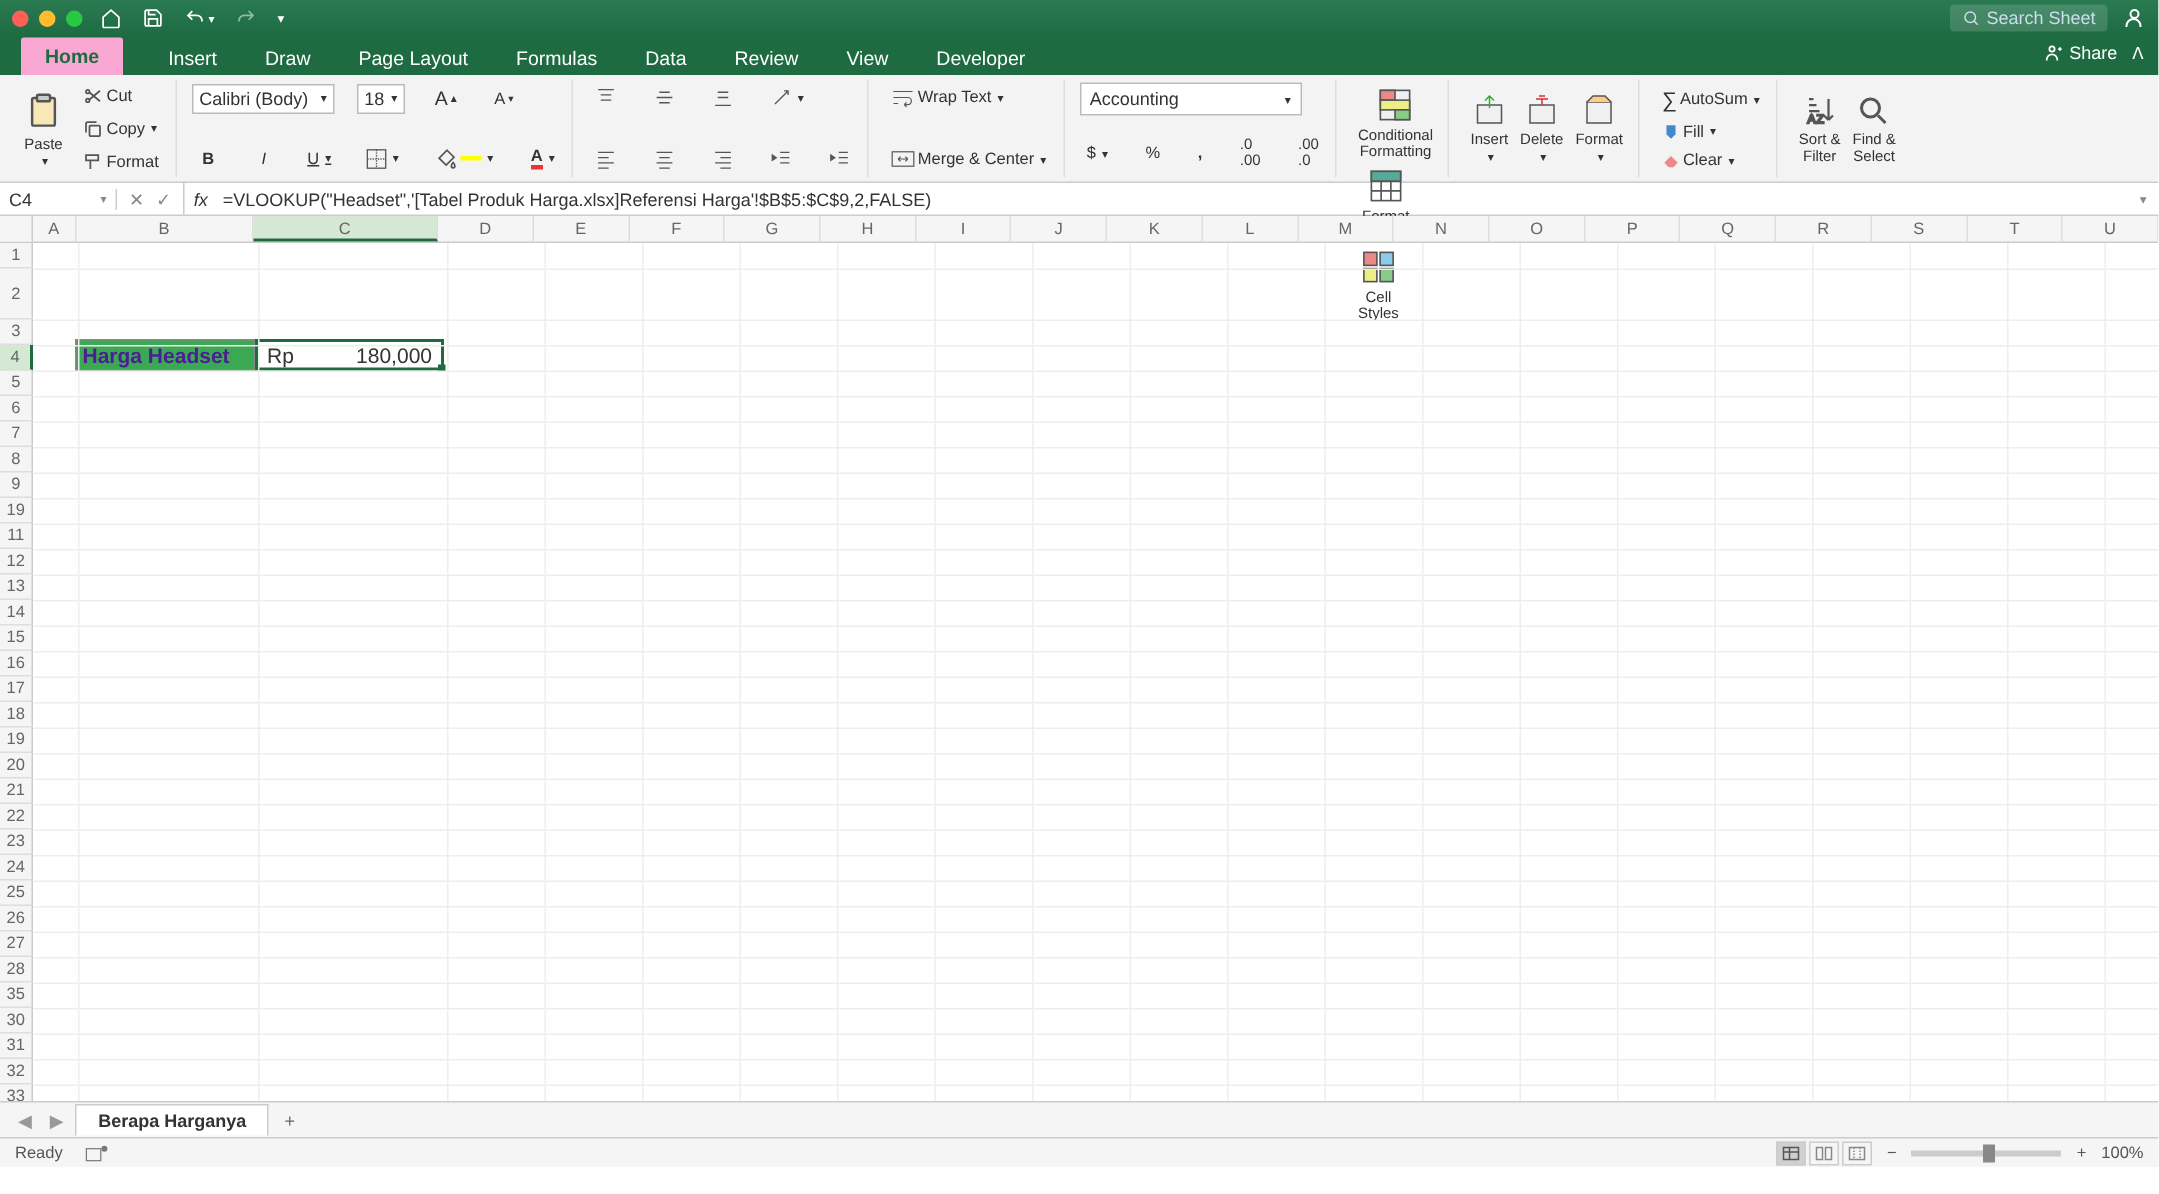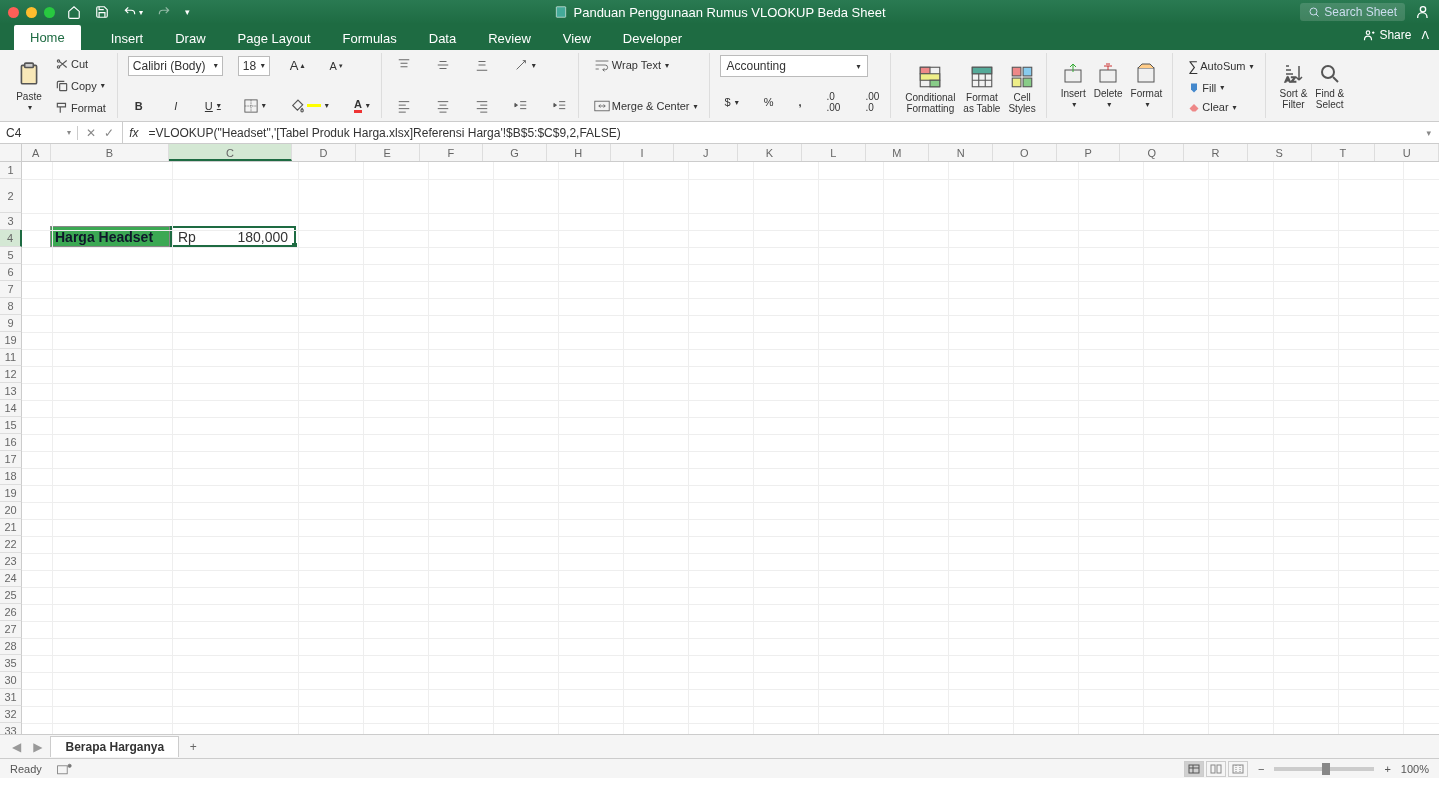--- a/index.html
+++ b/index.html
@@ -8,21 +8,21 @@
 .traffic{display:flex;gap:7px;margin-right:12px;}
 .dot{width:11px;height:11px;border-radius:50%;}
 .dot.r{background:#ff5f57;}.dot.y{background:#ffbd2e;}.dot.g{background:#28c940;}
 .tb-icons{display:flex;gap:14px;align-items:center;}
 .tb-ico{color:#fff;display:flex;align-items:center;}
 .title-center{position:absolute;left:50%;transform:translateX(-50%);display:flex;align-items:center;gap:6px;font-size:13px;}
 .title-right{margin-left:auto;display:flex;align-items:center;gap:10px;}
 .search-box{background:rgba(255,255,255,.15);border-radius:3px;padding:2px 8px;display:flex;align-items:center;gap:4px;font-size:12px;color:#cde;}
 .ribbon-tabs{height:26px;background:#1e6b42;display:flex;align-items:flex-end;padding-left:14px;gap:28px;color:#fff;position:relative;}
 .rtab{font-size:13px;padding:4px 2px;cursor:pointer;}
-.rtab.active{background:#ffffff;color:#1e6b42;padding:5px 16px;font-weight:400;border-radius:2px 2px 0 0;}
+.rtab.active{background:#f9a8d4;color:#1e6b42;padding:5px 16px;font-weight:700;border-radius:2px 2px 0 0;}
 .share-area{position:absolute;right:10px;top:4px;display:flex;align-items:center;gap:10px;}
 .share-btn{display:flex;align-items:center;gap:4px;}
 .ribbon{height:72px;background:#f3f3f3;border-bottom:1px solid #ccc;display:flex;padding:3px 6px;gap:4px;}
 .rgroup{display:flex;flex-direction:column;justify-content:space-between;padding:2px 6px;border-right:1px solid #ddd;}
 .rgroup:last-child{border-right:none;}
 .rrow{display:flex;align-items:center;gap:15px;}
 .rbtn{padding:2px 4px;border:1px solid transparent;border-radius:2px;display:flex;align-items:center;gap:2px;font-size:11px;cursor:pointer;white-space:nowrap;}
 .bigbtn{display:flex;flex-direction:column;align-items:center;justify-content:center;font-size:10px;gap:2px;padding:2px 4px;cursor:pointer;text-align:center;line-height:1.1;}
 .font-sel{border:1px solid #bbb;background:#fff;height:20px;padding:0 4px;font-size:12px;display:flex;align-items:center;}
 .font-name{width:95px;}.font-size{width:32px;}
@@ -37,21 +37,21 @@
 .col-headers{display:flex;height:18px;background:#f5f5f5;border-bottom:1px solid #ccc;}
 .corner{width:22px;border-right:1px solid #ccc;background:#f5f5f5;}
 .ch{border-right:1px solid #ddd;text-align:center;font-size:11px;color:#666;line-height:18px;}
 .ch.sel{background:#d4e8d4;border-bottom:2px solid #1e6b42;}
 .row-headers{position:absolute;left:0;top:18px;width:22px;background:#f5f5f5;}
 .rh{height:17px;border-bottom:1px solid #ddd;border-right:1px solid #ccc;text-align:center;font-size:11px;color:#666;line-height:17px;}
 .rh.sel{background:#d4e8d4;border-right:2px solid #1e6b42;}
 .rh.tall{height:34px;line-height:34px;}
 .cells{position:absolute;left:22px;top:18px;right:0;bottom:0;}
 .big-title{position:absolute;left:28px;top:22px;font-size:24px;font-weight:700;color:#000;white-space:nowrap;}
-.b4cell{position:absolute;left:28px;top:64px;width:120px;height:21px;background:#3ba853;color:#0f172a;font-weight:700;font-size:14px;display:flex;align-items:center;padding-left:4px;border:1px solid #888;}
+.b4cell{position:absolute;left:28px;top:64px;width:120px;height:21px;background:#3ba853;color:#4c1d95;font-weight:700;font-size:14px;display:flex;align-items:center;padding-left:4px;border:1px solid #888;}
 .c4cell{position:absolute;left:148px;top:64px;width:126px;height:21px;border:2px solid #1e6b42;font-size:14px;display:flex;align-items:center;justify-content:space-between;padding:0 6px;}
 .c4cell::after{content:"";position:absolute;right:-3px;bottom:-3px;width:5px;height:5px;background:#1e6b42;}
 .gridlines-v{position:absolute;top:0;bottom:0;border-right:1px solid #eee;}
 .gridlines-h{position:absolute;left:0;right:0;border-bottom:1px solid #eee;}
 .sheet-tabs{height:24px;border-top:1px solid #ccc;background:#f5f5f5;display:flex;align-items:center;padding:0 8px;gap:4px;}
 .nav-arr{color:#999;padding:0 4px;cursor:pointer;}
 .stab{padding:3px 14px;background:#fff;border:1px solid #ccc;border-bottom:none;font-size:12px;font-weight:600;cursor:pointer;}
 .add-tab{width:20px;height:20px;display:flex;align-items:center;justify-content:center;cursor:pointer;color:#666;}
 .status-bar{height:20px;background:#f5f5f5;border-top:1px solid #ccc;display:flex;align-items:center;padding:0 10px;font-size:11px;color:#555;justify-content:space-between;}
 .status-right{display:flex;align-items:center;gap:10px;}
@@ -88,26 +88,20 @@
           <path d="M9 14L4 9l5-5M4 9h10a6 6 0 016 6v1"></path>
         </svg>
         <span class="dd">▾</span>
       </span>
     <span class="tb-ico" style="opacity:.5">
         <svg width="14" height="14" viewBox="0 0 24 24" fill="none" stroke="#fff" stroke-width="2">
           <path d="M15 14l5-5-5-5M20 9H10a6 6 0 00-6 6v1"></path>
         </svg>
       </span>
     <span class="tb-ico" style="font-size:9px">▾</span>
-  </div>
-  <div class="title-center">
-    <svg width="14" height="14" viewBox="0 0 24 24" fill="#fff">
-        <rect x="4" y="3" width="16" height="18" rx="1" fill="#4a9" stroke="#fff"></rect>
-      </svg>
-    <span>Panduan Penggunaan Rumus VLOOKUP Beda Sheet</span>
   </div>
   <div class="title-right">
     <div class="search-box">
       <svg width="12" height="12" viewBox="0 0 24 24" fill="none" stroke="#cde" stroke-width="2">
           <circle cx="11" cy="11" r="7"></circle>
           <path d="M21 21l-5-5"></path>
         </svg>
       <span>Search Sheet</span>
     </div>
     <svg width="16" height="16" viewBox="0 0 24 24" fill="none" stroke="#fff" stroke-width="2">
@@ -288,21 +282,21 @@
         <span class="dd">▾</span>
       </div>
     <div class="rrow">
       <div class="rbtn">$<span class="dd">▾</span></div>
       <div class="rbtn">%</div>
       <div class="rbtn" style="font-weight:700">,</div>
       <div class="rbtn" style="font-size:10px">.0<br>.00</div>
       <div class="rbtn" style="font-size:10px">.00<br>.0</div>
     </div>
   </div>
-  <div class="rgroup" style="flex-direction:row;align-items:flex-end">
+  <div class="rgroup" style="flex-direction:column;align-items:flex-start">
     <div class="bigbtn">
         <svg width="26" height="26" viewBox="0 0 24 24" fill="none" stroke="#555">
           <rect x="3" y="3" width="18" height="18" fill="#f0f0f0"></rect>
           <rect x="3" y="3" width="9" height="6" fill="#e88"></rect>
           <rect x="3" y="9" width="18" height="6" fill="#ee8"></rect>
           <rect x="12" y="15" width="9" height="6" fill="#8c8"></rect>
         </svg>
         <span style="white-space:pre">Conditional
 Formatting</span>
       </div>

